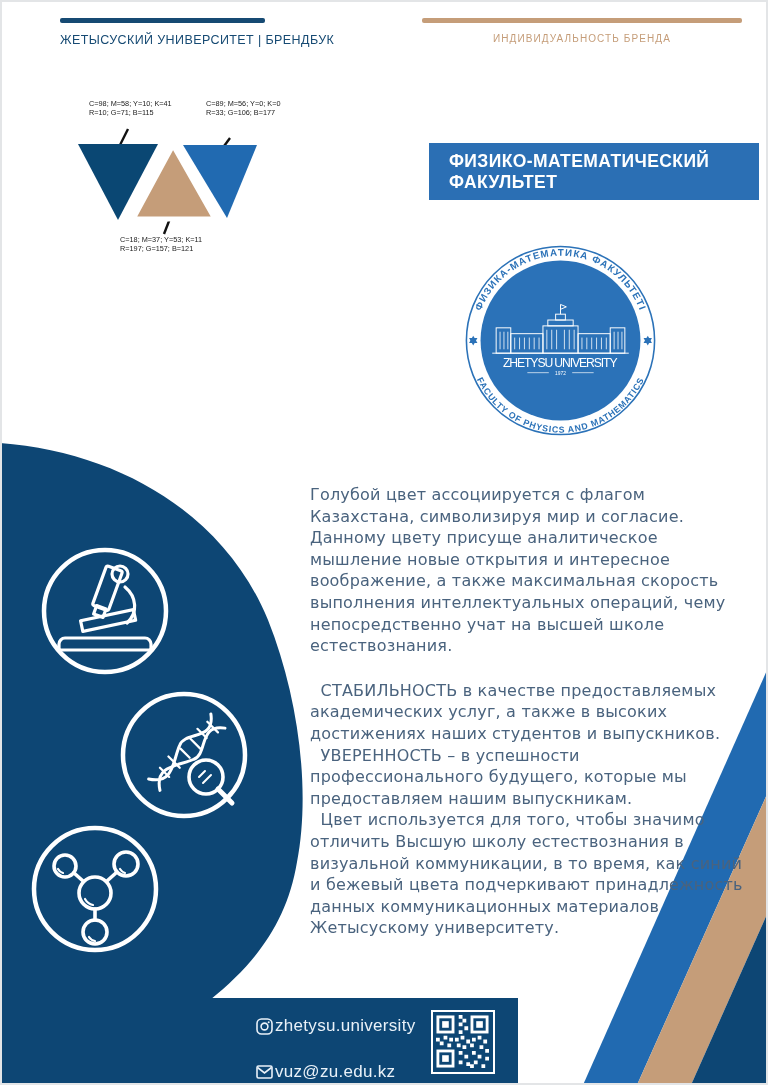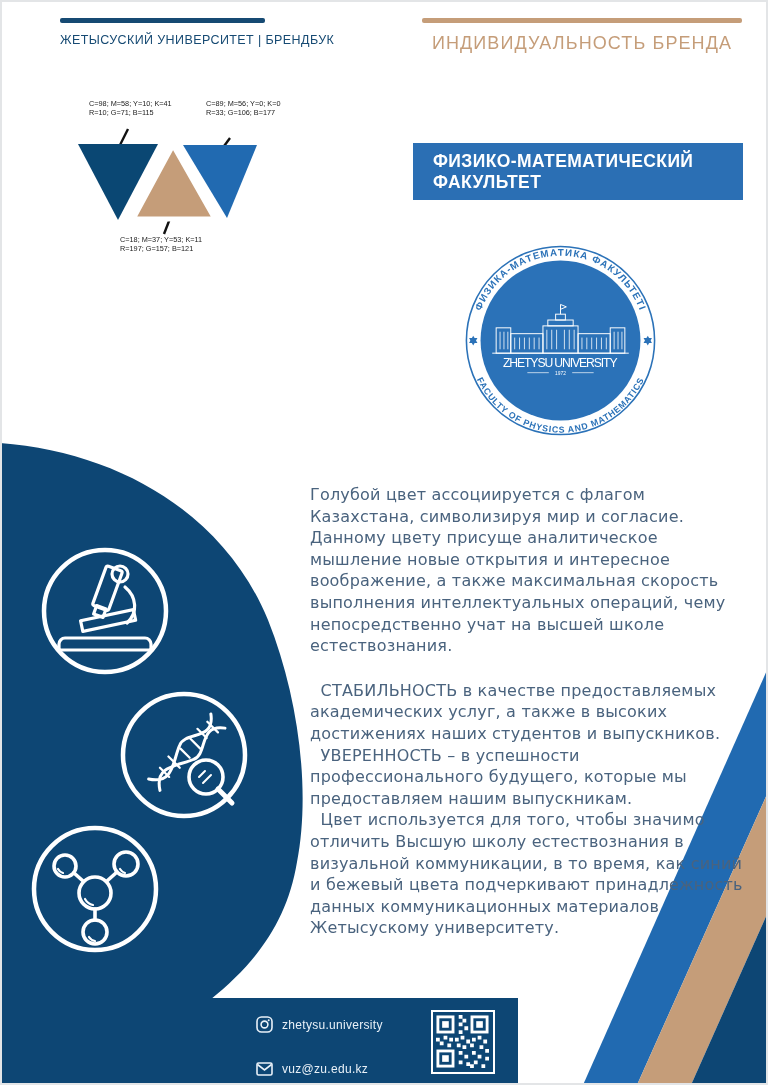--- a/index.html
+++ b/index.html
@@ -10,28 +10,28 @@
   }
   .page-border{position:absolute;inset:0;border:2px solid #e3e5e7;pointer-events:none;z-index:60;}
   #bg{position:absolute;inset:0;z-index:0;}
 
   
   .rule{position:absolute;height:5px;border-radius:2px;}
   .rule-left{left:60px;top:18px;width:205px;background:#164a73;}
   .rule-right{left:422px;top:18px;width:320px;background:#c59d79;}
   .hdr{position:absolute;top:33px;font-size:12.5px;letter-spacing:.4px;font-weight:500;text-align:center;white-space:nowrap;}
   .hdr-left{left:60px;width:205px;color:#164a73;}
-  .hdr-right{left:422px;width:320px;color:#c59d79;letter-spacing:1.1px;font-size:18px;}
+  .hdr-right{left:422px;width:320px;color:#c59d79;letter-spacing:1.1px;font-size:10px;}
 
   
   .logo-wrap{position:absolute;left:60px;top:95px;width:230px;height:168px;z-index:2;}
 
   
   .title-box{
-    position:absolute;left:413px;top:143px;width:330px;height:57px;background:#2b6fb4;
+    position:absolute;left:429px;top:143px;width:330px;height:57px;background:#2b6fb4;
     color:#fff;font-weight:bold;font-size:17.5px;line-height:20.5px;letter-spacing:.4px;
     padding:8px 0 0 20px;box-sizing:border-box;z-index:2;
   }
 
   
   .seal-wrap{position:absolute;left:463px;top:243px;width:195px;height:195px;z-index:2;}
 
   
   .icon-circle{position:absolute;width:140px;height:140px;z-index:3;}
   .icon-mic{left:35px;top:541px;}
@@ -41,21 +41,21 @@
   
   .body-text{
     position:absolute;left:310px;top:484px;width:436px;z-index:2;
     color:#4a637e;font-size:16px;line-height:21.6px;letter-spacing:.2px;
     font-family:"DejaVu Sans","Liberation Sans",sans-serif;
   }
   .body-text p{margin:0;white-space:pre-line;}
   .body-text p + p{margin-top:23px;}
 
   
-  .footer-row{position:absolute;display:flex;align-items:center;gap:9px;z-index:4;color:#e9f1f8;font-size:12px;letter-spacing:.3px;}
+  .footer-row{position:absolute;display:flex;align-items:center;gap:2px;z-index:4;color:#e9f1f8;font-size:17px;letter-spacing:.3px;}
   .footer-insta{left:256px;top:1016px;}
   .footer-mail{left:256px;top:1041px;margin-top:21px;}
   .qr{position:absolute;left:431px;top:1010px;width:64px;height:64px;box-sizing:border-box;
       border:2.5px solid #fff;background:#0d4674;padding:3px;z-index:4;}
 </style>
 </head>
 <body>
 
 <div id="page">
 

